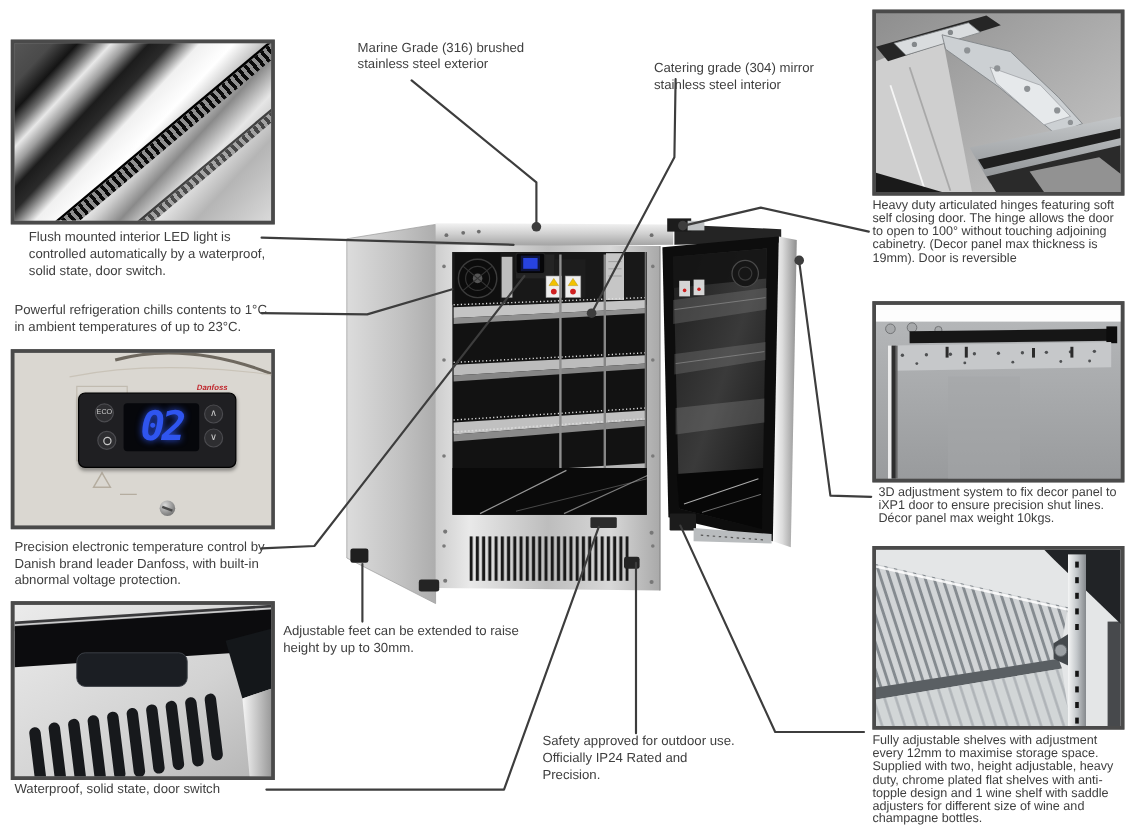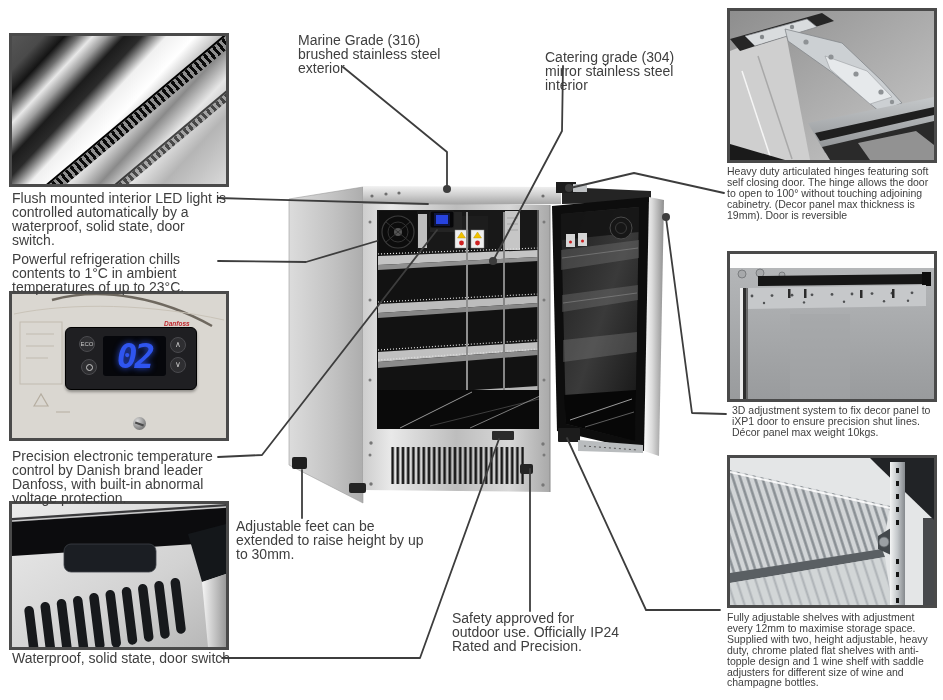--- a/index.html
+++ b/index.html
@@ -1,36 +1,36 @@
 <!DOCTYPE html>
 <html><head>
 <meta charset="utf-8">
 <style>
   html,body{margin:0;padding:0;background:#ffffff;}
   body{width:943px;height:700px;position:relative;overflow:hidden;
        font-family:"Liberation Sans",sans-serif;color:#3e3e3e;}
   .abs{position:absolute;}
   
-  .note{position:absolute;font-size:14px;line-height:14px;color:#3e3e3e;}
+  .note{position:absolute;font-size:11px;line-height:14px;color:#3e3e3e;}
   .note.tight{font-size:10.5px;line-height:10.9px;}
   
   .thumb{position:absolute;border:3px solid #4a4a4a;box-sizing:border-box;overflow:hidden;background:#777;}
   .thumb svg{display:block;}
   
   .led-bg{width:100%;height:100%;position:relative;overflow:hidden;
     background:
       linear-gradient(133deg,#555 0%,#4a4a4a 9%,#141414 15%,#6f6f6f 19%,#e8e8e8 23%,
         #9e9e9e 27%,#1c1c1c 32%,#2a2a2a 37%,#f0f0f0 44%,#ffffff 52%,#cdcdcd 58%,
         #8a8a8a 64%,#e6e6e6 72%,#b5b5b5 82%,#d9d9d9 100%);}
   .led-strip{position:absolute;width:300px;height:11px;left:-30px;top:78px;
     transform:rotate(-40deg);border-top:2px solid #000;
     background:repeating-linear-gradient(90deg,#0a0a0a 0 3px,#8f8f8f 3px 6px);}
   .led-strip.s2{top:118px;left:-10px;height:7px;opacity:.7;}
   
-  .temp-bg{width:100%;height:100%;position:relative;background:#dad7d1;overflow:hidden;}
+  .temp-bg{width:100%;height:100%;position:relative;background:#dad7d1;overflow:hidden;padding-left:44px;}
   .ctrl{position:absolute;left:53px;top:33px;width:130px;height:61px;background:#1f1f22;
         border:1px solid #000;border-radius:6px;box-shadow:0 2px 3px rgba(0,0,0,.35);}
   .ctrl-display{position:absolute;left:37px;top:8px;width:63px;height:40px;background:#06070b;
         border-radius:3px;overflow:hidden;text-align:center;}
   .ctrl-display span{font-family:"DejaVu Sans Mono",monospace;font-weight:bold;font-style:italic;
         font-size:34px;line-height:40px;color:#2f55ef;letter-spacing:-3px;
         text-shadow:0 0 6px rgba(47,85,239,.9);}
   .ctrl-btn{position:absolute;width:14px;height:14px;border-radius:50%;background:#2e2e31;
         border:1px solid #4a4a4e;color:#c9c9c9;font-size:6px;line-height:14px;text-align:center;}
   .ctrl-btn.up,.ctrl-btn.down{font-size:8px;}
@@ -409,21 +409,21 @@
       <rect x="166" y="62" width="3" height="5"></rect>
         <rect x="166" y="101" width="3" height="5"></rect>
       <rect x="166" y="114" width="3" height="5"></rect>
         <rect x="166" y="127" width="3" height="5"></rect>
       <rect x="166" y="140" width="3" height="5"></rect>
     </g>
     <rect x="193" y="60" width="11" height="87" fill="#2b2d30" opacity="0.85"></rect>
   </svg>
 </div>
 
-<div class="note" style="left:12px;top:191px;width:216px">Flush mounted interior LED light is controlled automatically by a waterproof, solid state, door switch.</div>
+<div class="note" style="left:24px;top:191px;width:216px">Flush mounted interior LED light is controlled automatically by a waterproof, solid state, door switch.</div>
 <div class="note" style="left:12px;top:252px;width:222px">Powerful refrigeration chills contents to 1°C in ambient temperatures of up to 23°C.</div>
 <div class="note" style="left:12px;top:449px;width:222px">Precision electronic temperature control by Danish brand leader Danfoss, with built-in abnormal voltage protection.</div>
 <div class="note" style="left:12px;top:651px;width:222px">Waterproof, solid state, door switch</div>
 
 <div class="note" style="left:298px;top:33px;width:160px">Marine Grade (316) brushed stainless steel exterior</div>
 <div class="note" style="left:545px;top:50px;width:155px">Catering grade (304) mirror stainless steel interior</div>
 
 <div class="note" style="left:236px;top:519px;width:198px">Adjustable feet can be extended to raise height by up to 30mm.</div>
 <div class="note" style="left:452px;top:611px;width:170px">Safety approved for outdoor use. Officially IP24 Rated and Precision.</div>
 

